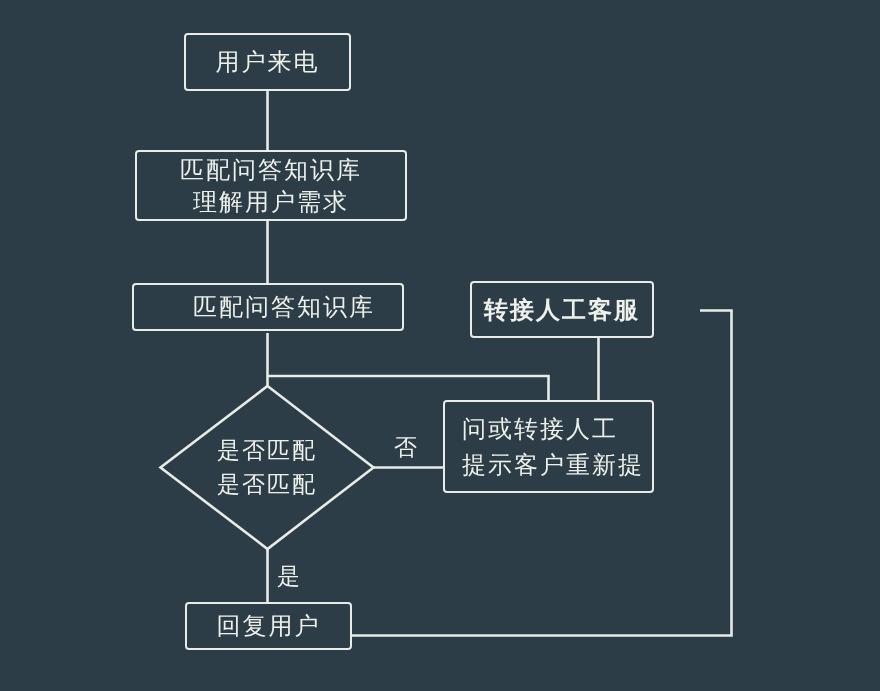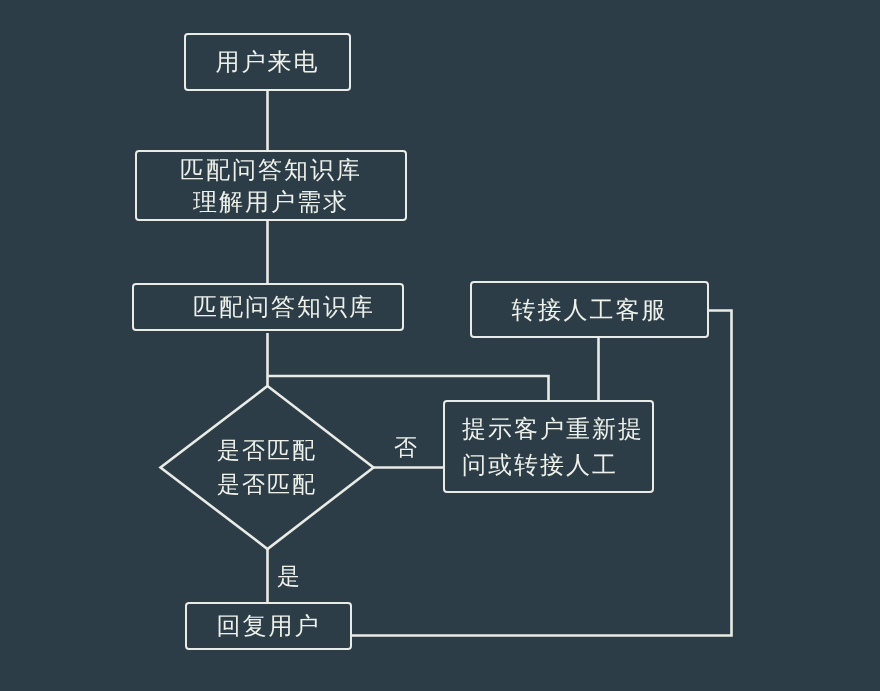--- a/index.html
+++ b/index.html
@@ -78,27 +78,27 @@
 
   <div class="node" style="left:135px; top:150px; width:272px; height:71px;">
     <span>匹配问答知识库</span>
     <span>理解用户需求</span>
   </div>
 
   <div class="node" style="left:132px; top:283px; width:272px; height:48px;padding-left:32px;">
     <span>匹配问答知识库</span>
   </div>
 
-  <div class="node" style="left:470px; top:281px; width:239px; height:57px;">
+  <div class="node" style="left:470px; top:281px; width:184px; height:57px;font-weight:bold;">
     <span>转接人工客服</span>
   </div>
 
   <div class="node left-align" style="left:443px; top:400px; width:211px; height:93px;">
+    <span>问或转接人工</span>
     <span>提示客户重新提</span>
-    <span>问或转接人工</span>
   </div>
 
   <div class="node" style="left:185px; top:602px; width:167px; height:48px;">
     <span>回复用户</span>
   </div>
 
   <div class="diamond-label" style="left:161px; top:433px; width:212px;">
     <div>是否匹配</div>
     <div>是否匹配</div>
   </div>

